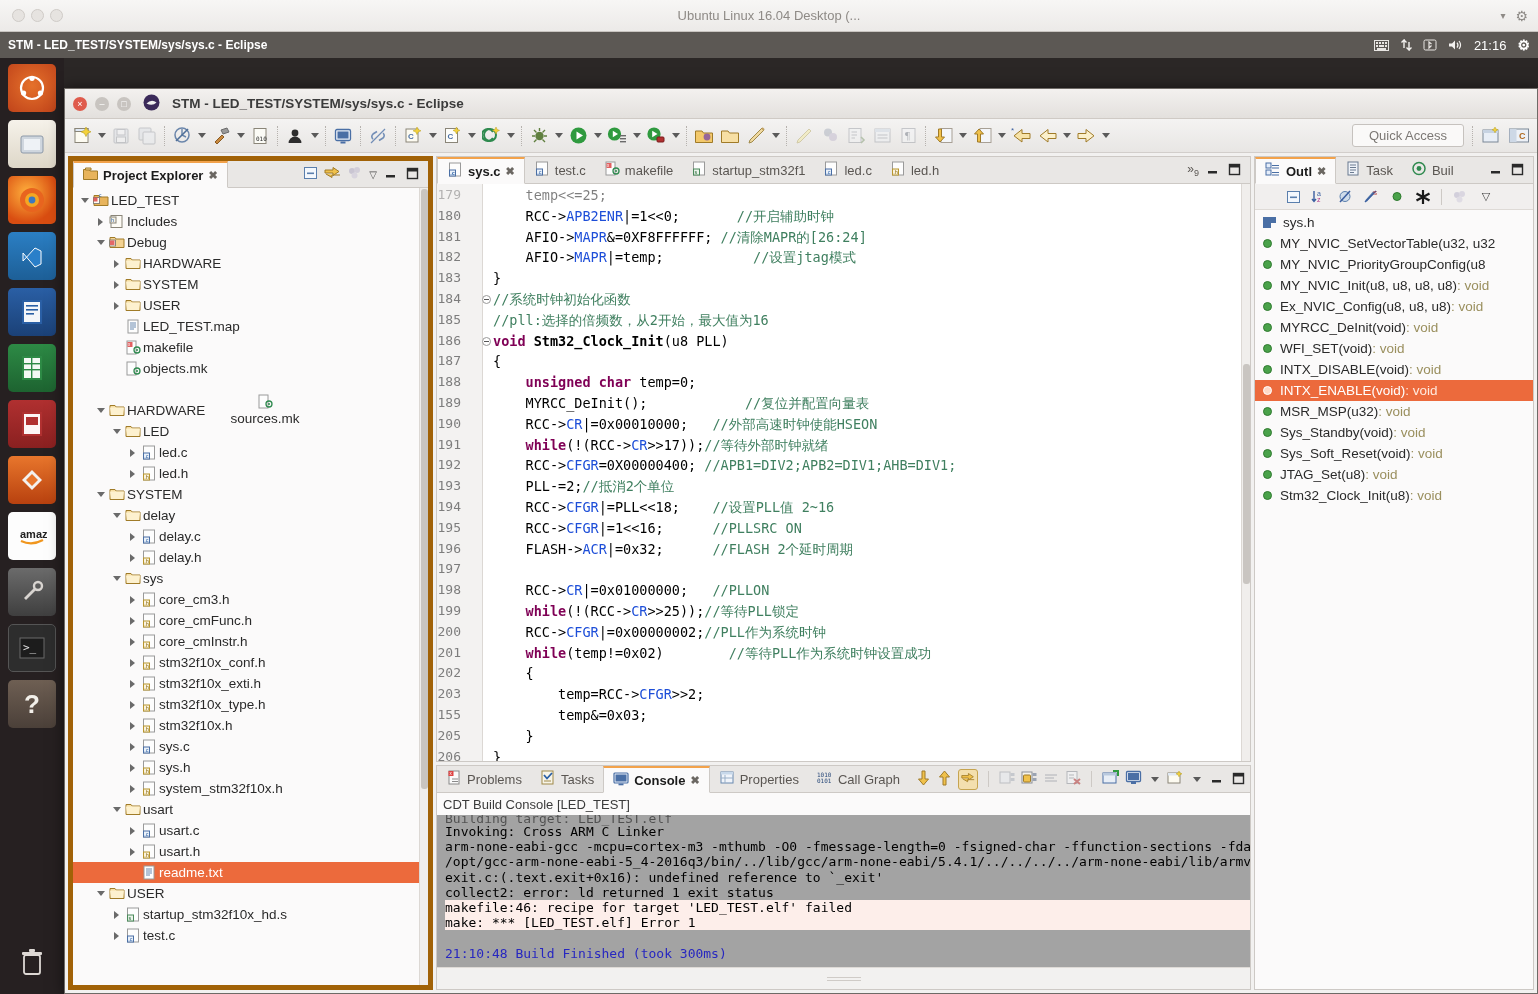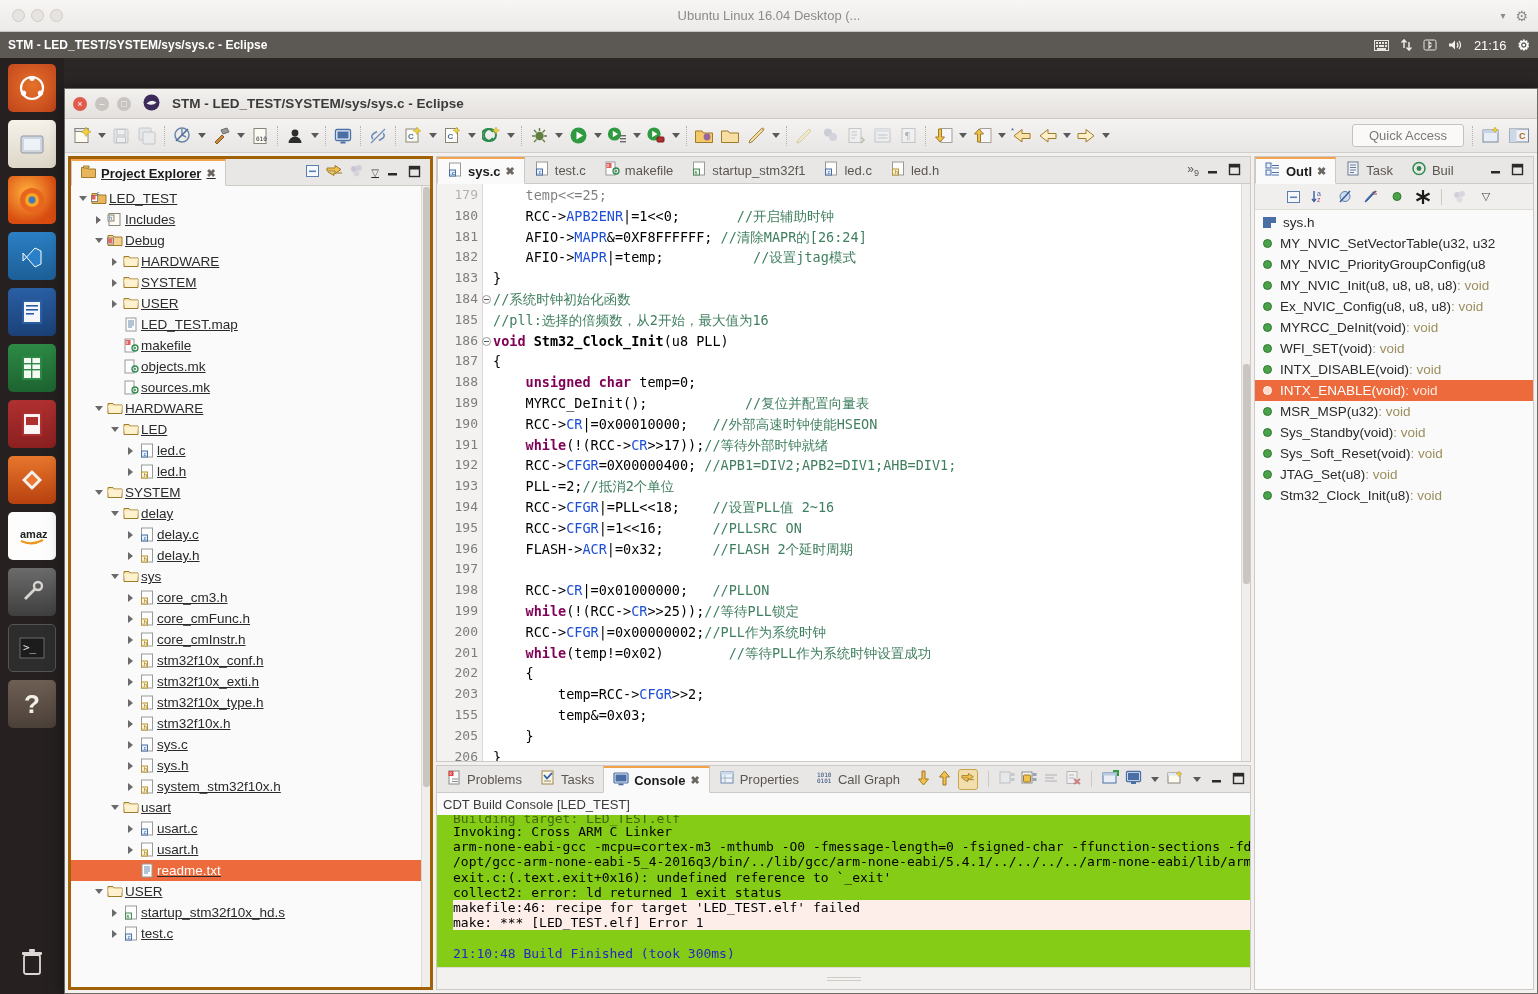--- a/index.html
+++ b/index.html
@@ -125,58 +125,58 @@
                 margin-bottom:-1px; }
   .tab .xclose { font-size:11px; color:#6b6762; }
   .tabbar-right { margin-left:auto; display:flex; align-items:center; gap:6px; padding:0 7px; }
   .viewtoolbar { height:26px; background:#f1efee; border-bottom:1px solid #dedad6;
                  display:flex; align-items:center; padding:0 6px; gap:2px; }
   .vtb { width:24px; height:22px; display:flex; align-items:center; justify-content:center; }
   .vsep { width:1px; height:16px; border-left:1px solid #cdc9c5; margin:0 4px; }
   .mini-min, .mini-max { width:16px; height:14px; display:inline-block; }
 
   
-  #explorer { width:365px; flex:0 0 365px; border:3px solid #a16207;text-decoration:underline; }
+  #explorer { width:365px; flex:0 0 365px; border:5px solid #a16207; }
   #tree { flex:1; overflow:hidden; background:#fbfafa; padding-top:2px; position:relative; }
   .trow { height:21px; display:flex; align-items:center; font-size:13.5px;
           color:#2a2a2a; white-space:nowrap; }
   .trow.sel { background:#ec6a3c; color:#fff; }
   .twist { width:13px; height:21px; display:flex; align-items:center; justify-content:center;
            flex:0 0 13px; }
   .twist.closed::after { content:''; border-top:4px solid transparent; border-bottom:4px solid transparent;
                          border-left:5px solid #6a6a6a; }
   .twist.open::after  { content:''; border-left:4px solid transparent; border-right:4px solid transparent;
                         border-top:5px solid #6a6a6a; }
   .ticon { width:19px; height:21px; flex:0 0 19px; display:flex; align-items:center; justify-content:center; }
   .tlabel { padding-left:1px; }
 
   
   #editorpart { flex:1; display:flex; flex-direction:column; min-width:0; gap:3px; }
   #editor { flex:1; border:1px solid #cdc9c5; display:flex; flex-direction:column; min-height:0; }
   #code-wrap { flex:1; display:flex; overflow:hidden; background:#ffffff; position:relative; }
   #gutter { width:46px; flex:0 0 46px; background:#f3f2f1; border-right:1px solid #dcd8d4;
             text-align:right; padding-top:1px; }
   .gline { height:20.8px; line-height:20.8px; font-family:"DejaVu Sans Mono", monospace;
-           font-size:13px; color:#7d7d7d; padding-right:4px; position:relative; }
+           font-size:13px; color:#7d7d7d; padding-right:21px; position:relative; }
   .fold { position:absolute; right:-9px; top:6px; width:9px; height:9px;
           border:1px solid #9a9a9a; border-radius:50%; background:#fff; }
   .fold::before { content:''; position:absolute; left:1px; top:3px; width:5px; height:1px; background:#555; }
   #code { flex:1; padding:1px 0 0 10px; overflow:hidden; }
   .cline { height:20.8px; line-height:20.8px; font-family:"DejaVu Sans Mono", monospace;
            font-size:13.5px; color:#000; white-space:pre; }
   .kw { color:#7f0055; font-weight:bold; }
   .fld { color:#1d4ed8; }
   .cm { color:#3f7f5f; }
   .fn { color:#000; font-weight:bold; }
 
   
   #console { height:225px; flex:0 0 225px; border:1px solid #cdc9c5;
              display:flex; flex-direction:column; }
   #console-head { font-size:13px; color:#3b3b3b; padding:4px 6px 3px 6px; background:#fbfafa; }
-  #console-body { flex:1; background:#84cc16; overflow:hidden; padding-left:16px;
+  #console-body { flex:1; background:#a3a3a3; overflow:hidden; padding-left:8px;
                   font-family:"DejaVu Sans Mono", monospace; font-size:13px; }
   .coline { height:15.2px; line-height:15.2px; white-space:pre; color:#000; }
   .coline.err { background:#fdeeea; }
   .coline.info { color:#2727c0; }
 
   
   #rightstack { width:280px; flex:0 0 280px; border:1px solid #cdc9c5;
                 display:flex; flex-direction:column; }
   #outline-list { flex:1; background:#fbfafa; overflow:hidden; padding-top:2px; }
   .orow { height:21px; display:flex; align-items:center; font-size:13.5px;
@@ -719,21 +719,21 @@
                 <span class="twist"></span>
                 <span class="ticon">
                   <svg width="16" height="15" viewBox="0 0 16 15">
                     <rect x="2" y="1" width="9" height="13" fill="#fdfdfd" stroke="#9a9a9a"></rect>
                     <circle cx="12" cy="10" r="3" fill="none" stroke="#2f8a4f" stroke-width="1.3"></circle>
                     <circle cx="12" cy="10" r="1" fill="#2f8a4f"></circle>
                   </svg>
                 </span>
                 <span class="tlabel">objects.mk</span>
               </div>
-              <div class="trow" style="padding-left: 37px;">
+              <div class="trow" style="padding-left: 37px; flex-direction: column;">
                 <span class="twist"></span>
                 <span class="ticon">
                   <svg width="16" height="15" viewBox="0 0 16 15">
                     <rect x="2" y="1" width="9" height="13" fill="#fdfdfd" stroke="#9a9a9a"></rect>
                     <circle cx="12" cy="10" r="3" fill="none" stroke="#2f8a4f" stroke-width="1.3"></circle>
                     <circle cx="12" cy="10" r="1" fill="#2f8a4f"></circle>
                   </svg>
                 </span>
                 <span class="tlabel">sources.mk</span>
               </div>

